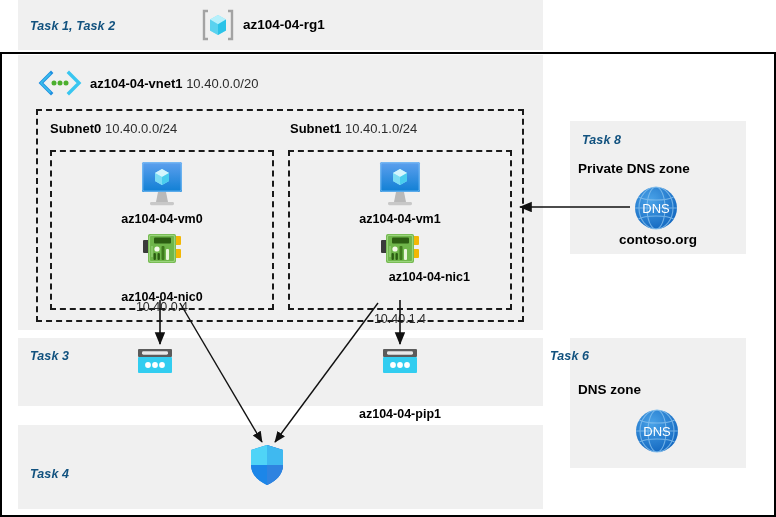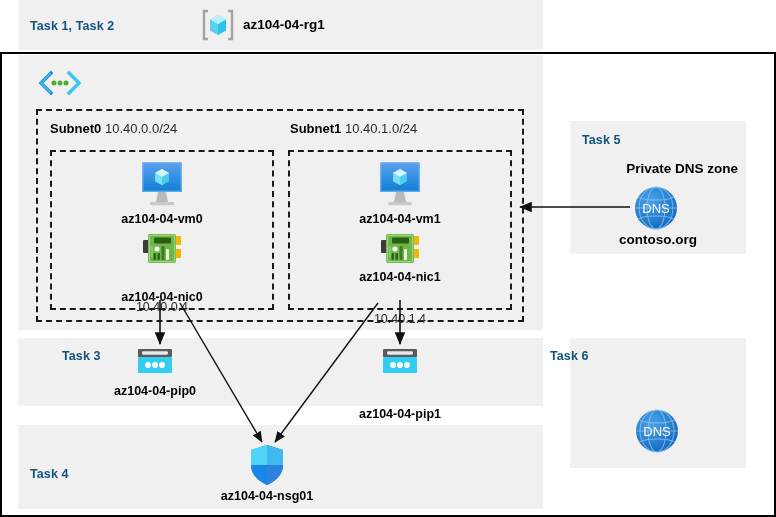--- a/index.html
+++ b/index.html
@@ -12,37 +12,37 @@
   #root{position:relative;width:776px;height:517px;background:#ffffff;}
 
   
   .panel{position:absolute;background:#f0f0f0;}
   .outer-border{position:absolute;border:2px solid #000000;box-sizing:border-box;}
   .dashed{position:absolute;border:2px dashed #1a1a1a;box-sizing:border-box;}
 
   .task-label{
     position:absolute;
     font-size:12.5px;font-weight:bold;color:#12527f;
-    letter-spacing:.1px;white-space:nowrap;
+    letter-spacing:.1px;white-space:nowrap;font-style:italic;
   }
 
   .hdr{position:absolute;white-space:nowrap;font-size:13px;color:#1a1a1a;}
   .hdr b{font-weight:bold;color:#000;}
   .hdr .cidr{font-weight:normal;color:#2b2b2b;}
 
   .node-label{
     position:absolute;text-align:center;white-space:nowrap;
     font-size:12.5px;font-weight:bold;color:#000000;
   }
   .node-sub{
     position:absolute;text-align:center;white-space:nowrap;
     font-size:12.5px;font-weight:normal;color:#2b2b2b;
   }
   .bold-title{
-    position:absolute;text-align:right;white-space:nowrap;
+    position:absolute;text-align:left;white-space:nowrap;
     font-size:13.5px;font-weight:bold;color:#000000;
   }
 
   .icon{position:absolute;}
   svg{display:block;overflow:visible;}
 
   #arrows{position:absolute;left:0;top:0;width:776px;height:517px;pointer-events:none;}
 </style>
 </head>
 <body>
@@ -74,20 +74,23 @@
     <svg width="46" height="26" viewBox="0 0 46 26">
       <polyline points="14,3 4,13 14,23" fill="none" stroke="#1f8fe0" stroke-width="3.4" stroke-linecap="square"></polyline>
       <polyline points="32,3 42,13 32,23" fill="none" stroke="#39c6f0" stroke-width="3.4" stroke-linecap="square"></polyline>
       <polyline points="13,4 4,13 13,22" fill="none" stroke="#3fc8ef" stroke-width="1.6" stroke-linecap="square" opacity="0.85"></polyline>
       <circle cx="17" cy="13" r="2.5" fill="#4caf2e"></circle>
       <circle cx="23" cy="13" r="2.5" fill="#4caf2e"></circle>
       <circle cx="29" cy="13" r="2.5" fill="#4caf2e"></circle>
     </svg>
   </div>
 
+  <div class="hdr" style="left:90px;top:76px;">
+    <b>az104-04-vnet1</b><span> </span><span class="cidr">10.40.0.0/20</span>
+  </div>
 
   <div class="dashed" style="left:36px;top:109px;width:488px;height:213px;"></div>
 
   <div class="hdr" style="left:50px;top:121px;">
     <b>Subnet0</b><span> </span><span class="cidr">10.40.0.0/24</span>
   </div>
 
   <div class="dashed" style="left:50px;top:150px;width:224px;height:160px;"></div>
 
   <div class="icon" style="left:136px;top:159px;width:52px;height:48px;">
@@ -168,39 +171,38 @@
       <rect x="12" y="5.5" width="17" height="6" rx="1" fill="#2c5e12"></rect>
       <circle cx="15" cy="17" r="2.6" fill="#f4fae8"></circle>
       <rect x="19.5" y="14" width="3" height="14" rx="1" fill="#3f7a1c"></rect>
       <rect x="24" y="17" width="3" height="11" rx="1" fill="#e9f5d8"></rect>
       <rect x="11.5" y="21" width="2.4" height="7" rx="1" fill="#2c5e12"></rect>
       <rect x="15.5" y="21" width="2.4" height="7" rx="1" fill="#2c5e12"></rect>
       <path d="M10 14 L10 25" stroke="#9ad47c" stroke-width="1.2" fill="none"></path>
     </svg>
   </div>
 
-  <div class="node-label" style="left:330px;top:270px;width:140px;">az104-04-nic1</div>
+  <div class="node-label" style="left:330px;top:270px;width:140px;text-align:right;">az104-04-nic1</div>
   <div class="node-sub" style="left:330px;top:288px;width:140px;margin-top:24px;">10.40.1.4</div>
 
   <div class="panel" style="left:18px;top:338px;width:525px;height:68px;"></div>
 
-  <div class="task-label" style="left:30px;top:349px;margin-left:32px;">Task 3</div>
+  <div class="task-label" style="left:30px;top:349px;">Task 3</div>
 
   <div class="icon" style="left:135px;top:347px;width:40px;height:30px;">
     <svg width="40" height="30" viewBox="0 0 40 30">
       <rect x="3" y="2" width="34" height="8" rx="1" fill="#5b5b5b"></rect>
       <rect x="7" y="4.3" width="26" height="3.4" rx="1.4" fill="#e8e8e8"></rect>
       <rect x="3" y="10" width="34" height="16" rx="1" fill="#32cdf0"></rect>
       <circle cx="13" cy="18" r="2.9" fill="#ffffff"></circle>
       <circle cx="20" cy="18" r="2.9" fill="#ffffff"></circle>
       <circle cx="27" cy="18" r="2.9" fill="#ffffff"></circle>
     </svg>
   </div>
 
-  <div class="node-label" style="left:85px;top:384px;width:140px;">az104-04-pip0</div>
 
   <div class="icon" style="left:380px;top:347px;width:40px;height:30px;">
     <svg width="40" height="30" viewBox="0 0 40 30">
       <rect x="3" y="2" width="34" height="8" rx="1" fill="#5b5b5b"></rect>
       <rect x="7" y="4.3" width="26" height="3.4" rx="1.4" fill="#e8e8e8"></rect>
       <rect x="3" y="10" width="34" height="16" rx="1" fill="#32cdf0"></rect>
       <circle cx="13" cy="18" r="2.9" fill="#ffffff"></circle>
       <circle cx="20" cy="18" r="2.9" fill="#ffffff"></circle>
       <circle cx="27" cy="18" r="2.9" fill="#ffffff"></circle>
     </svg>
@@ -216,25 +218,24 @@
     <svg width="40" height="44" viewBox="0 0 40 44">
       <path d="M20 2 L36 7 L36 22 C36 32 28 38.5 20 42 C12 38.5 4 32 4 22 L4 7 Z" fill="#1f7fe0"></path>
       <path d="M20 2 L36 7 L36 22 C36 32 28 38.5 20 42 L20 2 Z" fill="#2b87e3"></path>
       <path d="M20 2 L4 7 L4 22 L20 22 Z" fill="#4fd4f7"></path>
       <path d="M20 2 L36 7 L36 22 L20 22 Z" fill="#3fb9f0"></path>
       <path d="M20 22 L36 22 C36 32 28 38.5 20 42 Z" fill="#2f83e0"></path>
       <path d="M20 22 L4 22 C4 32 12 38.5 20 42 Z" fill="#1c86e8"></path>
     </svg>
   </div>
 
-  <div class="node-label" style="left:197px;top:489px;width:140px;">az104-04-nsg01</div>
 
   <div class="panel" style="left:570px;top:121px;width:176px;height:133px;"></div>
 
-  <div class="task-label" style="left:582px;top:133px;">Task 5</div>
+  <div class="task-label" style="left:582px;top:133px;">Task 8</div>
 
   <div class="bold-title" style="left:578px;top:161px;width:160px;">Private DNS zone</div>
 
   <div class="icon" style="left:633px;top:185px;width:46px;height:46px;">
     <svg width="46" height="46" viewBox="0 0 46 46">
       <defs>
         <radialGradient id="dnsg1" cx="0.38" cy="0.32" r="0.78">
           <stop offset="0" stop-color="#4aa3e8"></stop>
             <stop offset="1" stop-color="#0f63bd"></stop>
         </radialGradient>
@@ -250,20 +251,21 @@
       <text x="23" y="28" text-anchor="middle" font-family="Liberation Sans, sans-serif" font-size="13" fill="#ffffff">DNS</text>
     </svg>
   </div>
 
   <div class="node-label" style="left:586px;top:232px;width:144px;font-size:13.5px;">contoso.org</div>
 
   <div class="panel" style="left:570px;top:338px;width:176px;height:130px;"></div>
 
   <div class="task-label" style="left:550px;top:349px;">Task 6</div>
 
+  <div class="bold-title" style="left:578px;top:382px;width:160px;">DNS zone</div>
 
   <div class="icon" style="left:634px;top:408px;width:46px;height:46px;">
     <svg width="46" height="46" viewBox="0 0 46 46">
       <defs>
         <radialGradient id="dnsg2" cx="0.38" cy="0.32" r="0.78">
           <stop offset="0" stop-color="#4aa3e8"></stop>
             <stop offset="1" stop-color="#0f63bd"></stop>
         </radialGradient>
       </defs>
       <circle cx="23" cy="23" r="21" fill="url(#dnsg2)"></circle>

